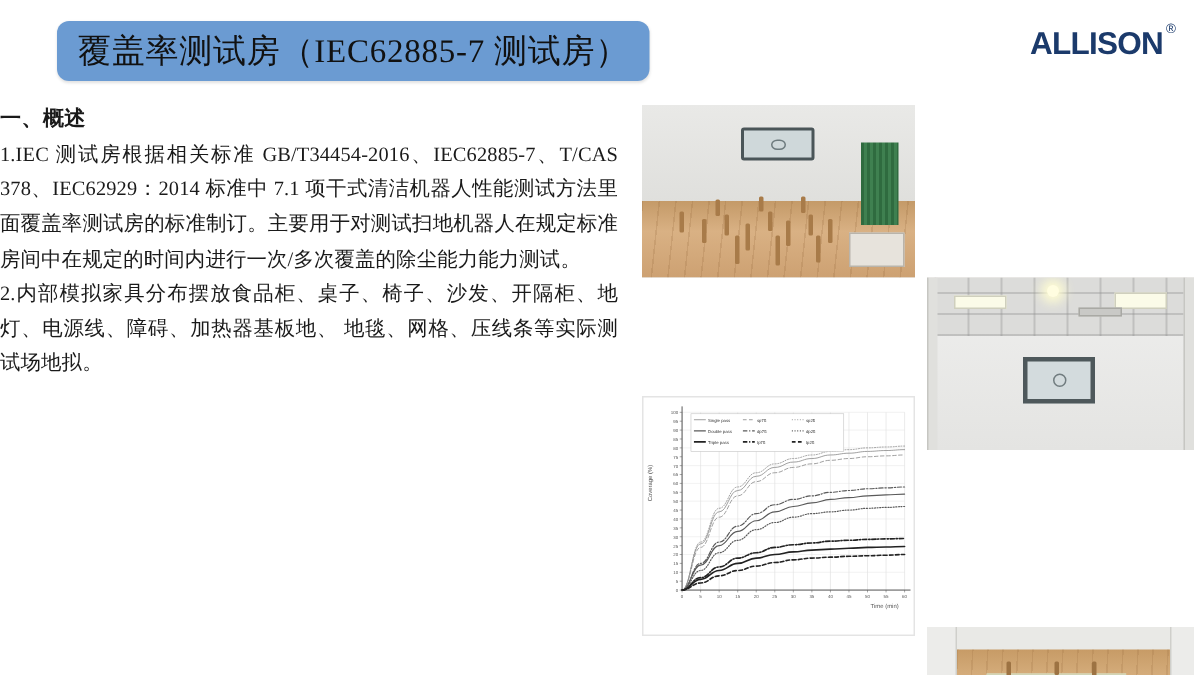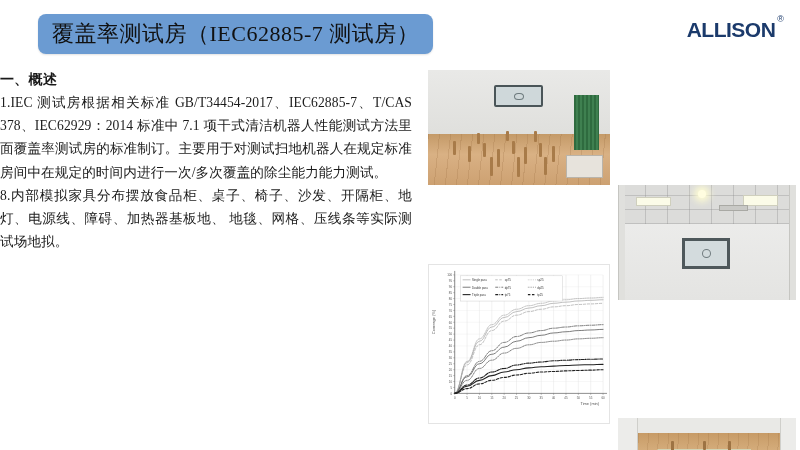--- a/index.html
+++ b/index.html
@@ -143,22 +143,22 @@
       <div class="title-text">覆盖率测试房（IEC62885-7 测试房）</div>
     </div>
     <div class="logo-wrap">
       <span class="logo-latin">ALLISON</span>
       <span class="logo-reg">®</span>
     </div>
   </div>
 
   <div class="text-col">
     <div class="sec-head">一、概述</div>
-    <div class="para">1.IEC 测试房根据相关标准 GB/T34454-2017、IEC62885-7、T/CAS 378、IEC62929：2014 标准中 7.1 项干式清洁机器人性能测试方法里面覆盖率测试房的标准制订。主要用于对测试扫地机器人在规定标准房间中在规定的时间内进行一次/多次覆盖的除尘能力能力测试。</div>
-    <div class="para">8.内部模拟家具分布摆放食品柜、桌子、椅子、沙发、开隔柜、地灯、电源线、障碍、加热器基板地、 地毯、网格、压线条等实际测试场地拟。</div>
+    <div class="para">1.IEC 测试房根据相关标准 GB/T34454-2016、IEC62885-7、T/CAS 378、IEC62929：2014 标准中 7.1 项干式清洁机器人性能测试方法里面覆盖率测试房的标准制订。主要用于对测试扫地机器人在规定标准房间中在规定的时间内进行一次/多次覆盖的除尘能力能力测试。</div>
+    <div class="para">2.内部模拟家具分布摆放食品柜、桌子、椅子、沙发、开隔柜、地灯、电源线、障碍、加热器基板地、 地毯、网格、压线条等实际测试场地拟。</div>
   </div>
 
   <div class="media photo p1">
     <div class="wall"></div>
     <div class="baseboard"></div>
     <div class="floor"></div>
     <div class="panel"></div>
     <div class="curtain"></div>
     <div class="bin"></div>
     <div class="ob" style="left:14%;bottom:26%;height:14px;"></div>

